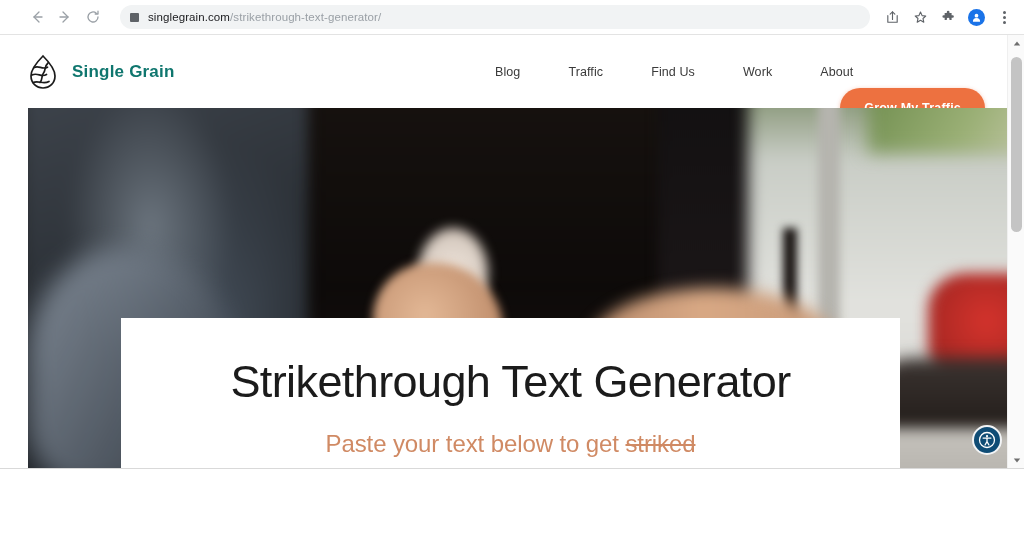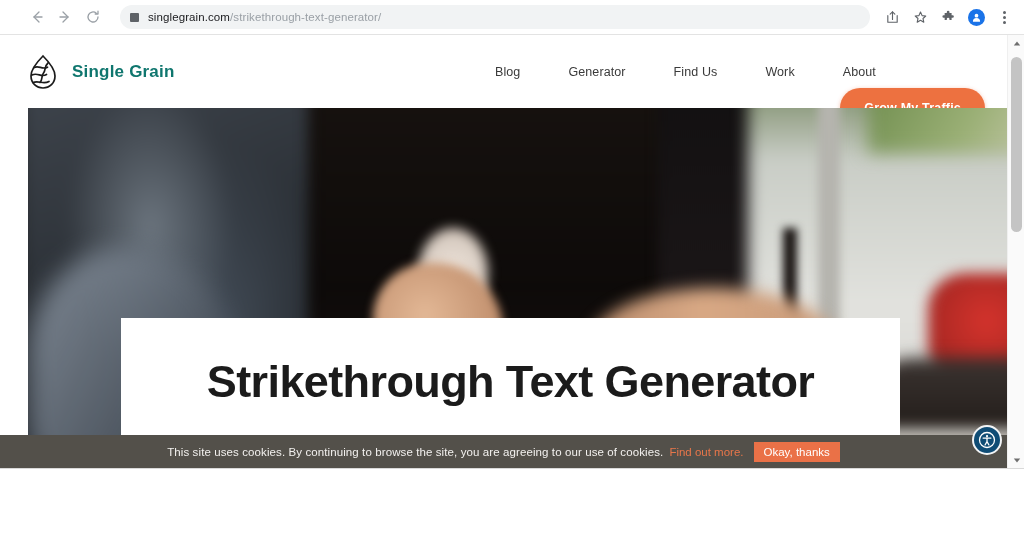--- a/index.html
+++ b/index.html
@@ -209,21 +209,21 @@
     position: absolute;
     left: 93px; top: 210px;
     width: 779px; height: 182px;
     background: #ffffff;
     z-index: 5;
   }
   .hero-title {
     text-align: center;
     font-size: 45px;
     color: #1b1b1b;
-    font-weight: 700;
+    font-weight: 400;
     letter-spacing: -0.6px;
     margin-top: 38px;
   }
   .hero-sub {
     text-align: center;
     font-size: 24px;
     color: #d08a64;
     font-weight: 400;
     margin-top: 22px;
     letter-spacing: -0.1px;
@@ -370,21 +370,21 @@
             <path d="M5 28.5 C11 26 15 31 21 27.5" stroke-linecap="round"></path>
             <path d="M20 9 C16 12.5 18 16 15.5 19 C13 22 15 25.5 12 28.5" stroke-linecap="round"></path>
           </svg>
         </span>
         <span class="brand-name">Single Grain</span>
       </div>
 
       <nav class="site-nav">
         <a href="#">Blog</a>
         <span class="nav-gap"></span>
-        <a href="#">Generator</a>
+        <a href="#">Traffic</a>
         <span class="nav-gap"></span>
         <a href="#">Find Us</a>
         <span class="nav-gap"></span>
         <a href="#">Work</a>
         <span class="nav-gap"></span>
         <a href="#">About</a>
       </nav>
 
       <button class="cta-btn">Grow My Traffic</button>
     </div>
@@ -406,25 +406,20 @@
         <div class="layer p-hand2"></div>
         <div class="layer p-hand"></div>
       </div>
 
       <div class="hero-card">
         <h1 class="hero-title">Strikethrough Text Generator</h1>
         <p class="hero-sub"><span>Paste your text below to get </span><span class="struck">striked</span></p>
       </div>
     </div>
 
-    <div class="cookie-bar">
-      <span class="cookie-text">This site uses cookies. By continuing to browse the site, you are agreeing to our use of cookies.</span>
-      <a href="#" class="cookie-link">Find out more.</a>
-      <button class="cookie-ok">Okay, thanks</button>
-    </div>
 
     <div class="a11y">
       <svg width="18" height="18" viewBox="0 0 24 24" fill="none" stroke="#ffffff" stroke-width="1.7">
         <circle cx="12" cy="12" r="10"></circle>
         <circle cx="12" cy="6.8" r="1.5" fill="#ffffff" stroke="none"></circle>
         <path d="M6.8 9.4 H17.2" stroke-linecap="round"></path>
         <path d="M12 9.4 V14.2 M12 14.2 L9.4 18.6 M12 14.2 L14.6 18.6" stroke-linecap="round"></path>
       </svg>
     </div>
   </div>

